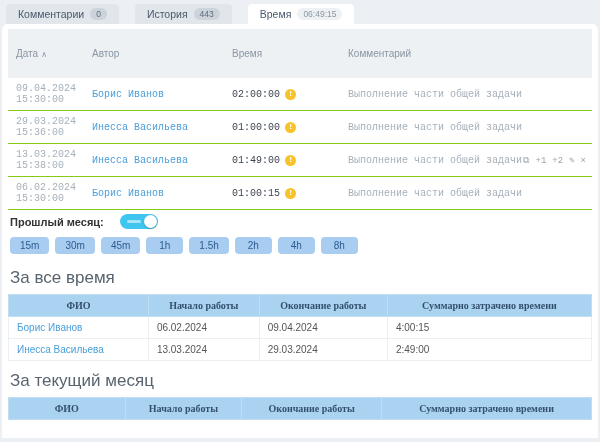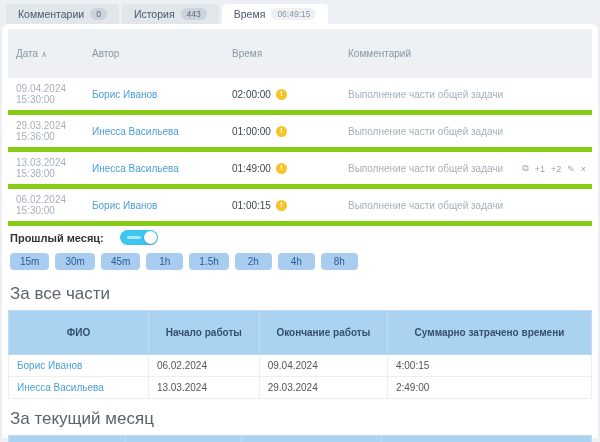--- a/index.html
+++ b/index.html
@@ -5,21 +5,21 @@
   * { box-sizing: border-box; margin: 0; padding: 0; }
   html, body { width: 600px; height: 442px; }
   body {
     font-family: "Liberation Sans", sans-serif;
     background: var(--page_bg, #eceff3);
     font-size: 11px;
     color: #444;
     overflow: hidden;
   }
   
-  .tabbar { display: flex; gap: 3px; padding: 4px 0 0 6px; height: 24px; }
+  .tabbar { display: flex; gap: 16px; padding: 4px 0 0 6px; height: 24px; }
   .tab {
     display: flex; align-items: center; gap: 6px;
     padding: 0 12px; height: 20px;
     background: #e1e6eb; color: #49596b;
     border-radius: 4px 4px 0 0; font-size: 10.5px; cursor: pointer;
   }
   .tab.active { background: #ffffff; }
   .tab .badge {
     background: #ccd3da; color: #5c6c7c;
     font-size: 8.5px; padding: 1.5px 6px; border-radius: 8px; line-height: 1;
@@ -30,21 +30,21 @@
     background: #fff; margin: 0 2px; border-radius: 6px 6px 0 0;
     padding: 5px 6px 0 6px; height: 414px;
   }
   
   table.time-table { width: 100%; border-collapse: collapse; font-size: 10px; }
   table.time-table th {
     background: #edf1f4; color: #8a96a4; font-weight: normal;
     text-align: left; padding: 19px 8px;
   }
   table.time-table th .sort-arrow { font-size: 8px; color: #8a96a4; margin-left: 3px; }
-  table.time-table td { padding: 5px 8px; border-bottom: 5px solid #84cc16; height: 22px; }
+  table.time-table td { padding: 5px 8px; border-bottom: 1px solid #84cc16; height: 22px; font-family: Liberation Mono, monospace; }
   .col-date  { width: 76px; }
   .col-author{ width: 140px; }
   .col-time  { width: 116px; }
   .date-cell    { color: #a6b0ba; }
   .author-link  { color: var(--link_blue, #4a9ed9); text-decoration: none; cursor: pointer; }
   .time-cell-inner { display: flex; align-items: flex-end; gap: 5px; color: #3e4650; }
   .warning-icon {
     display: inline-flex; align-items: center; justify-content: center;
     width: 11px; height: 11px; border-radius: 50%;
     background: var(--warning_yellow, #f7c32a);
@@ -84,21 +84,21 @@
     background: var(--button_blue_bg, #a9cdf0);
     color: var(--button_blue_text, #2d5c90);
     border: none; border-radius: 4px; min-width: 37px;
     padding: 3px 10px; font-size: 10px; font-family: inherit; cursor: pointer;
   }
   
   .section-title { font-size: 17px; color: #59646e; font-weight: normal; margin: 10px 2px 6px 2px; }
   table.summary { width: 100%; border-collapse: collapse; font-size: 10px; border: 1px solid #e3e7eb; }
   table.summary th {
     background: var(--table_header_blue, #aad3f1); color: #34506e;
-    font-weight: bold; text-align: center; padding: 16px 6px; border: 1px solid #c2ddf2;
+    font-weight: bold; text-align: center; padding: 5px 6px; border: 1px solid #c2ddf2; font-family: Liberation Serif, serif;
   }
   table.summary td { padding: 5px 8px; border: 1px solid #eceff2; color: #555; height: 21px; }
   .sw-name  { width: 24%; }
   .sw-start { width: 19%; }
   .sw-end   { width: 22%; }
   .s2 .sw-name { width: 20%; }
   .s2 .sw-start{ width: 20%; }
   .s2 .sw-end  { width: 24%; }
 </style>
 </head>
@@ -202,21 +202,21 @@
     <button class="qbtn">15m</button>
     <button class="qbtn">30m</button>
     <button class="qbtn">45m</button>
     <button class="qbtn">1h</button>
     <button class="qbtn">1.5h</button>
     <button class="qbtn">2h</button>
     <button class="qbtn">4h</button>
     <button class="qbtn">8h</button>
   </div>
 
-  <h2 class="section-title">За все части</h2>
+  <h2 class="section-title">За все время</h2>
   <table class="summary">
     <thead>
       <tr>
         <th class="sw-name">ФИО</th>
         <th class="sw-start">Начало работы</th>
         <th class="sw-end">Окончание работы</th>
         <th>Суммарно затрачено времени</th>
       </tr>
     </thead>
     <tbody>

